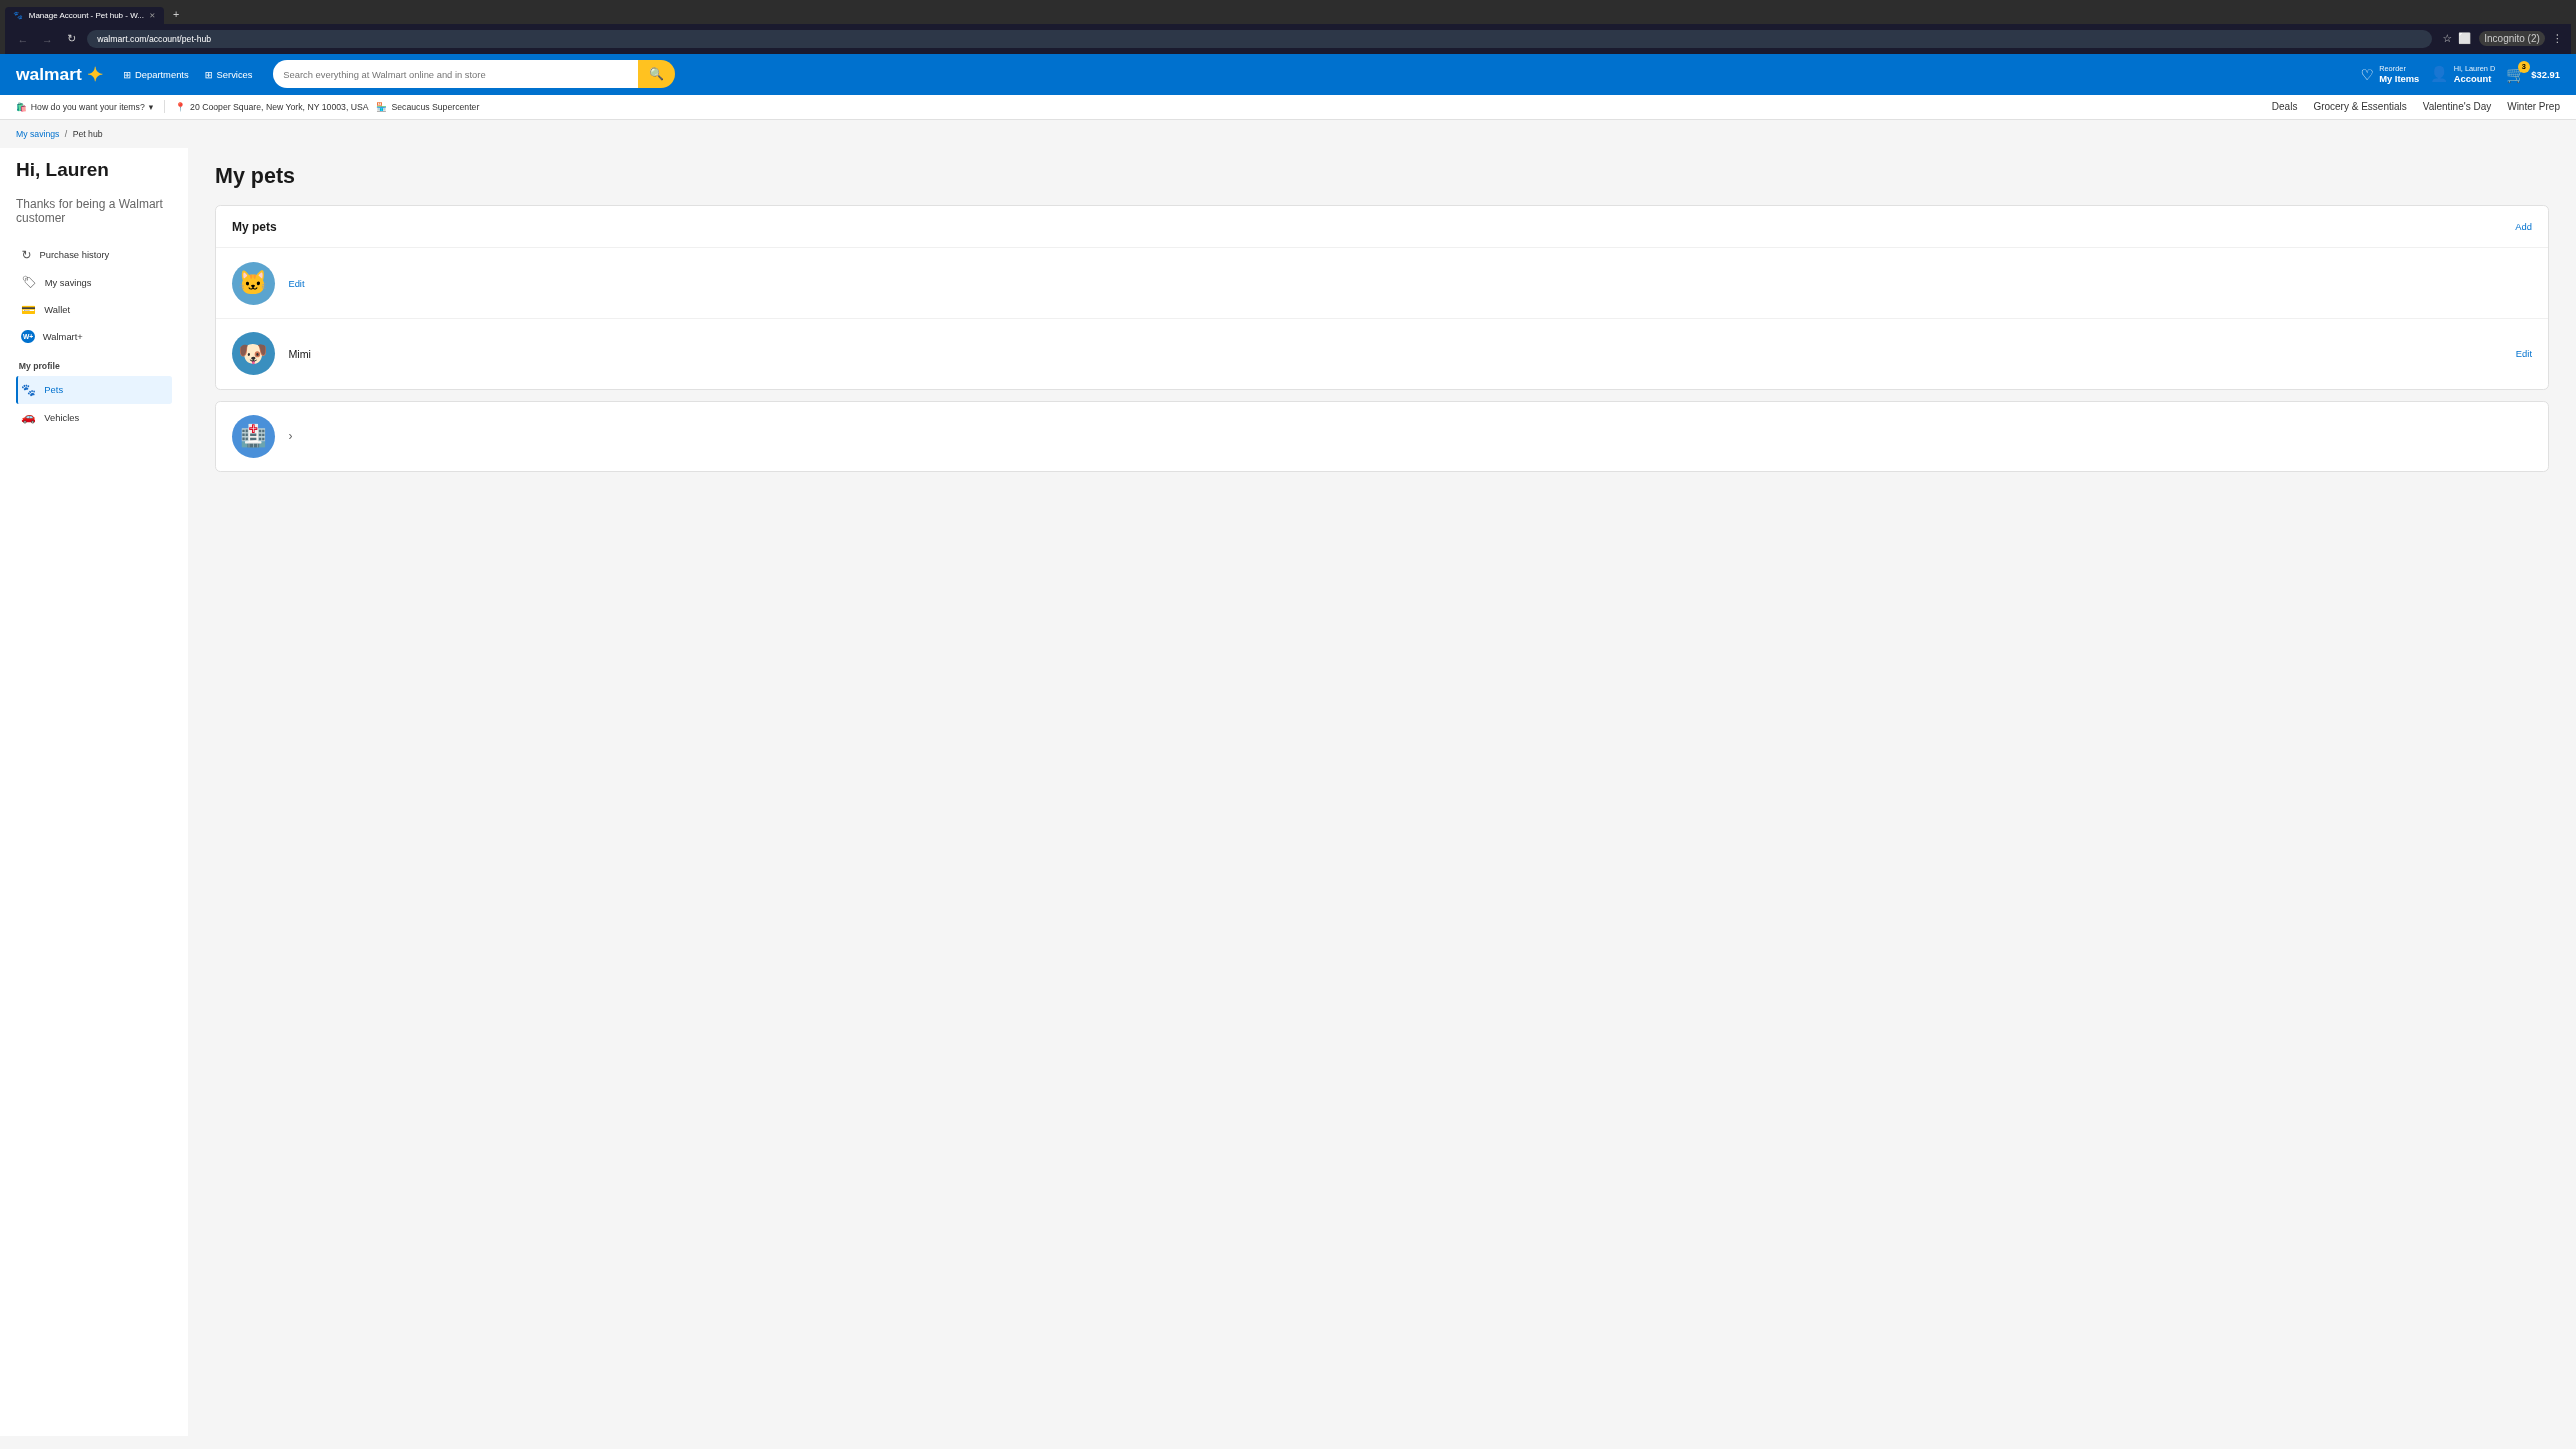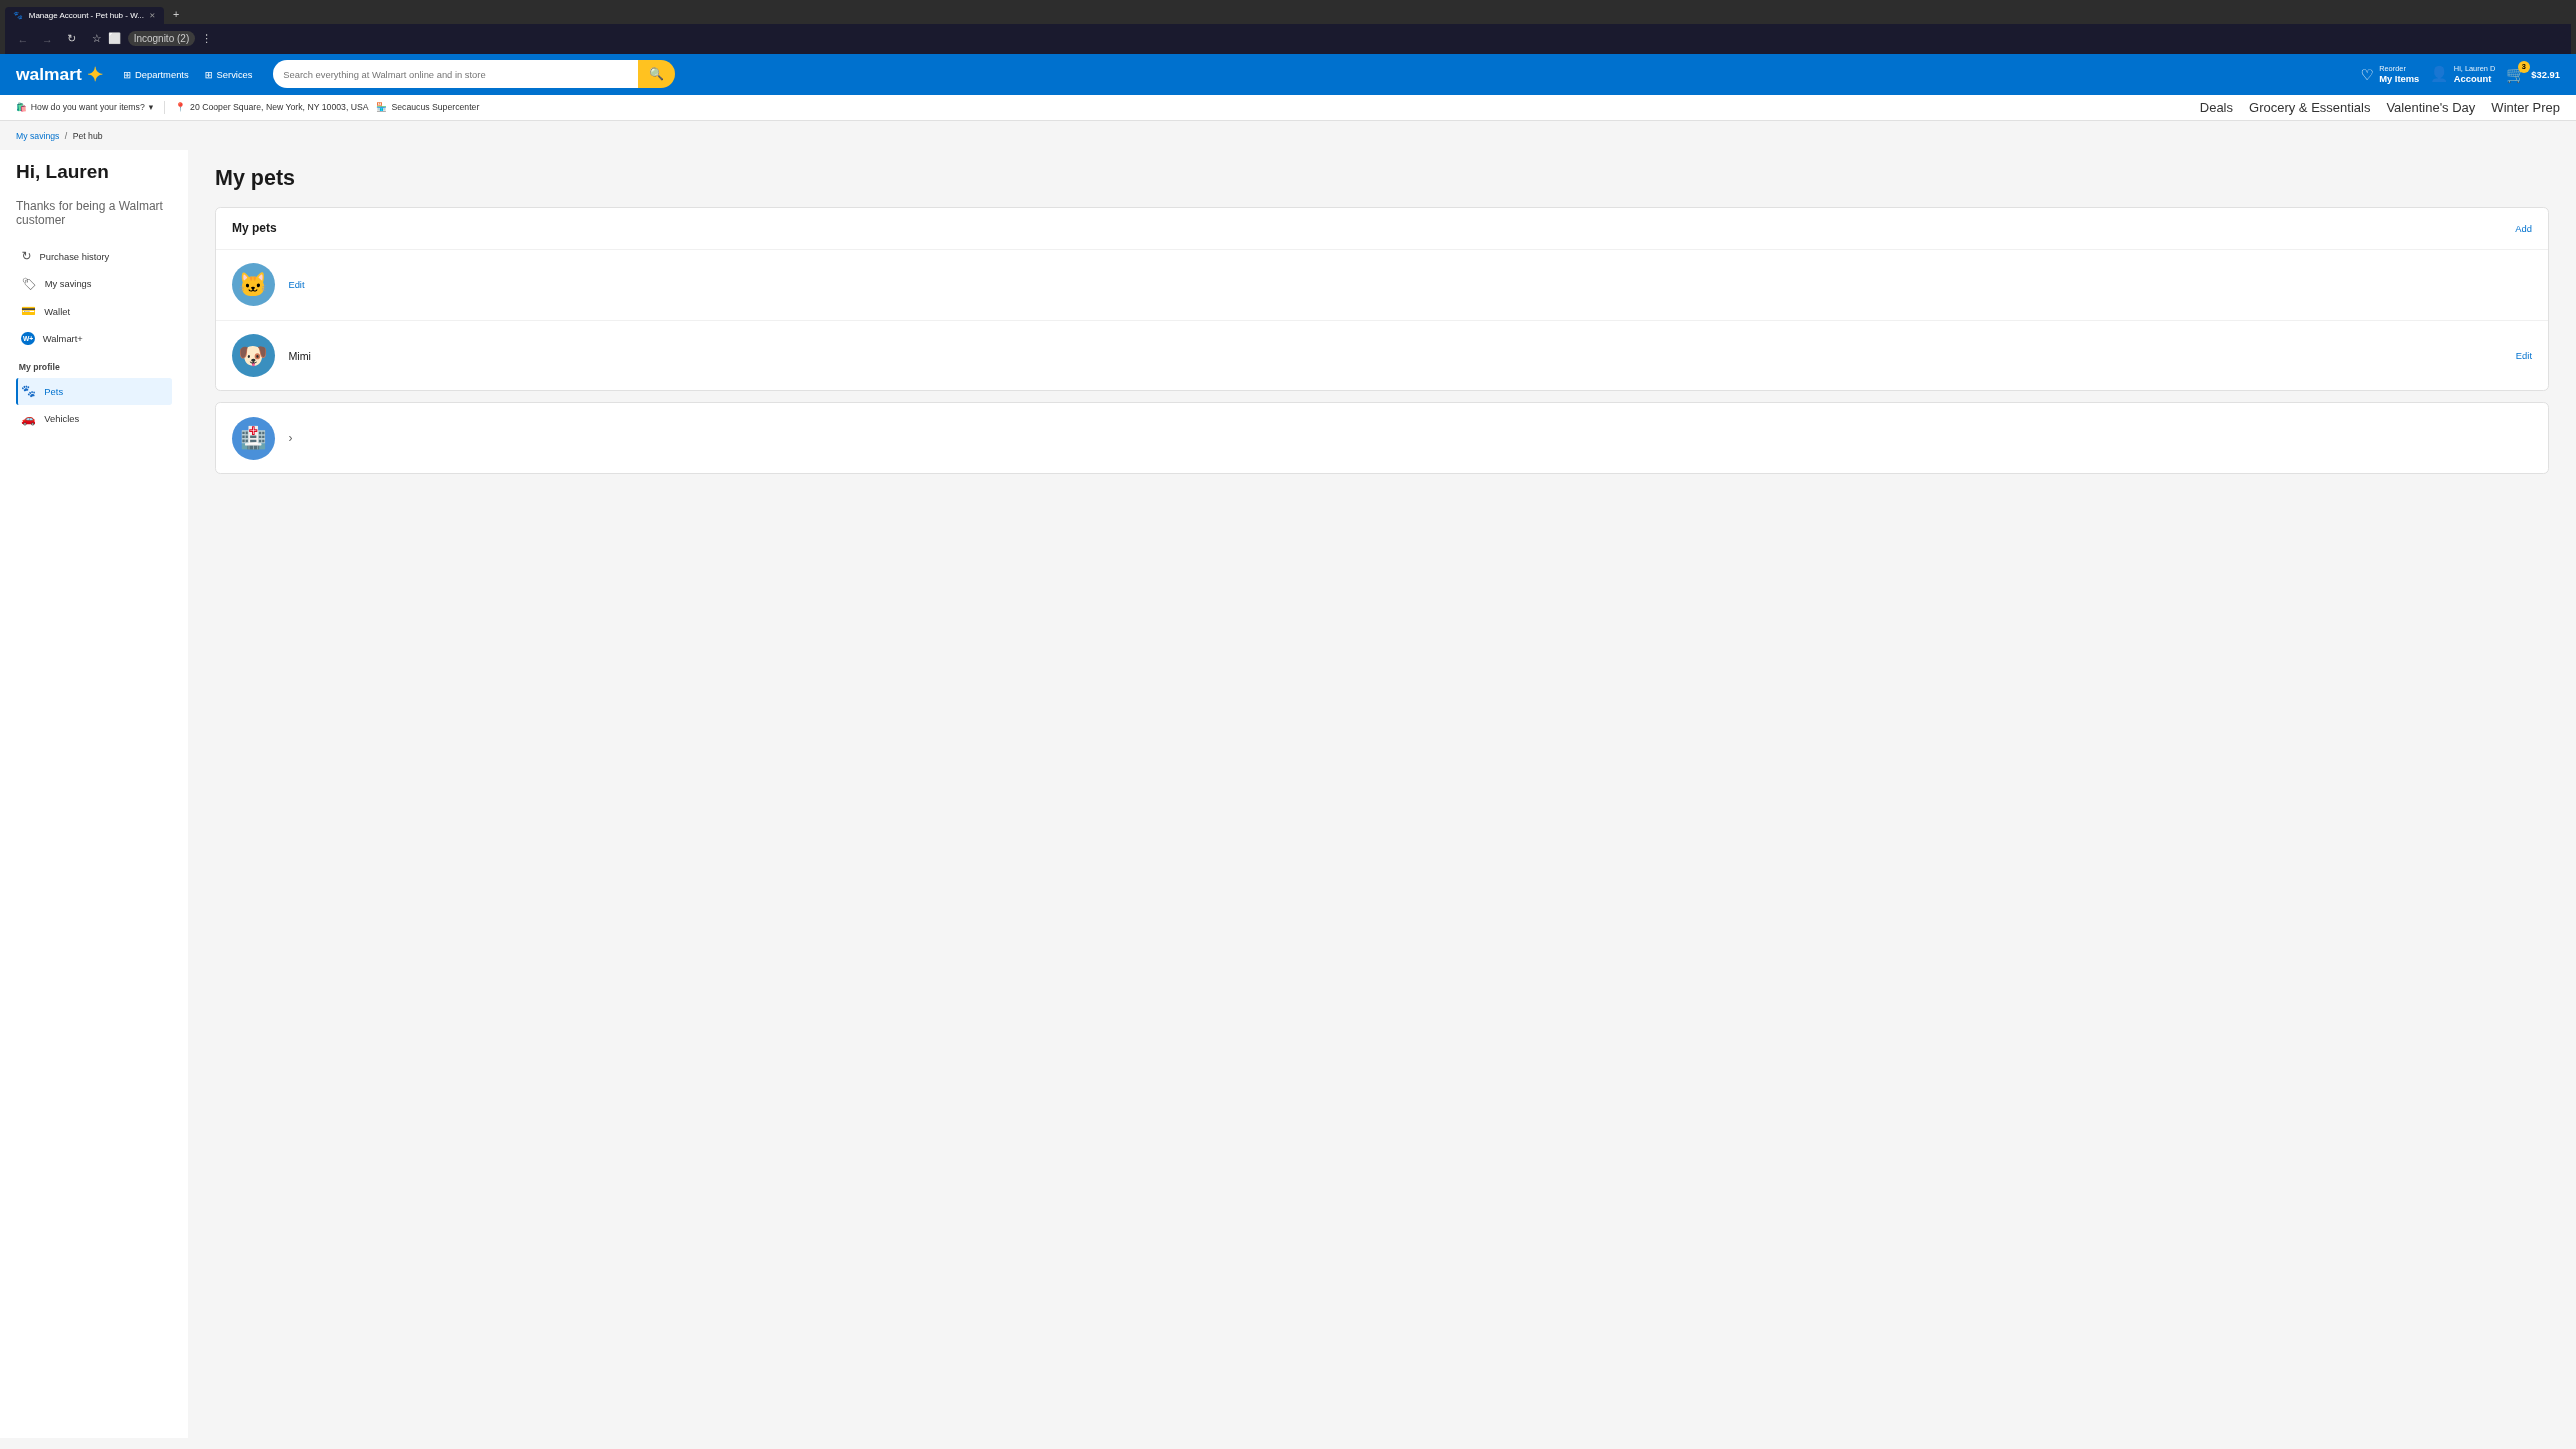--- a/index.html
+++ b/index.html
@@ -39,21 +39,21 @@
     .cart-icon { position: relative; }
     .cart-badge { position: absolute; top: -4px; right: -4px; background: #ffc220; color: #000; border-radius: 50%; width: 12px; height: 12px; font-size: 7.4px; display: flex; align-items: center; justify-content: center; font-weight: bold; }
 
     
     .sub-header { background: white; padding: 5.4px 16px; display: flex; align-items: center; gap: 8px; border-bottom: 0.7px solid #e0e0e0; }
     .delivery-btn { background: transparent; border: none; display: flex; align-items: center; gap: 4px; cursor: pointer; font-size: 8.7px; color: #333; font-weight: 500; }
     .location-info { display: flex; align-items: center; gap: 4px; font-size: 8.7px; color: #333; }
     .divider-v { width: 0.7px; height: 13.4px; background: #ddd; margin: 0 2.7px; }
     .store-info { display: flex; align-items: center; gap: 4px; font-size: 8.7px; color: #333; }
     .nav-links { display: flex; align-items: center; gap: 16px; margin-left: auto; }
-    .nav-link { text-decoration: none; color: #333; font-size: 13px; font-weight: 500; }
+    .nav-link { text-decoration: none; color: #333; font-size: 10px; font-weight: 500; }
 
     
     .breadcrumb { padding: 9.4px 16px; display: flex; align-items: center; gap: 5.4px; font-size: 8.7px; }
     .breadcrumb a { color: #0071ce; text-decoration: none; }
     .breadcrumb-sep { color: #666; }
     .breadcrumb-current { color: #333; }
 
     
     .main-layout { display: flex; min-height: calc(100vh - 161px); }
 
@@ -101,20 +101,21 @@
       <span class="tab-favicon">🐾</span>
       <span>Manage Account - Pet hub - W...</span>
       <span class="tab-close">✕</span>
     </div>
     <div class="tab-new">+</div>
   </div>
   <div class="browser-toolbar">
     <button class="nav-btn disabled">←</button>
     <button class="nav-btn disabled">→</button>
     <button class="nav-btn">↻</button>
+    <input class="url-bar" type="text" value="walmart.com/account/pet-hub" style="">
     <div class="toolbar-icons">
       <span class="toolbar-icon">☆</span>
       <span class="toolbar-icon">⬜</span>
       <span class="incognito-badge">Incognito (2)</span>
       <span class="toolbar-icon">⋮</span>
     </div>
   </div>
 </div>
 
 <div class="walmart-header">

